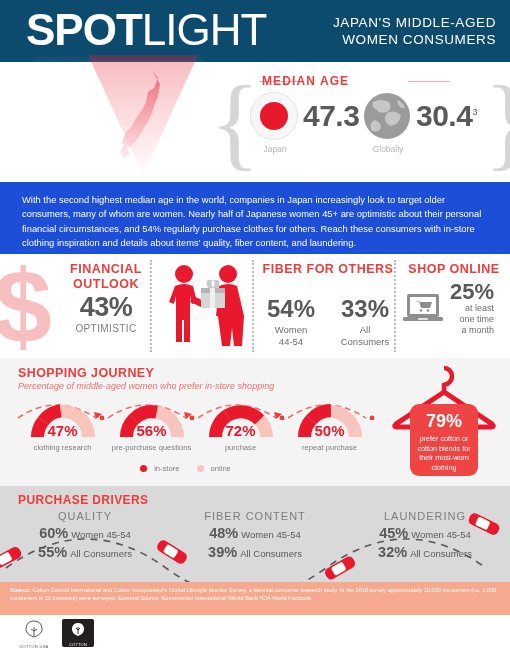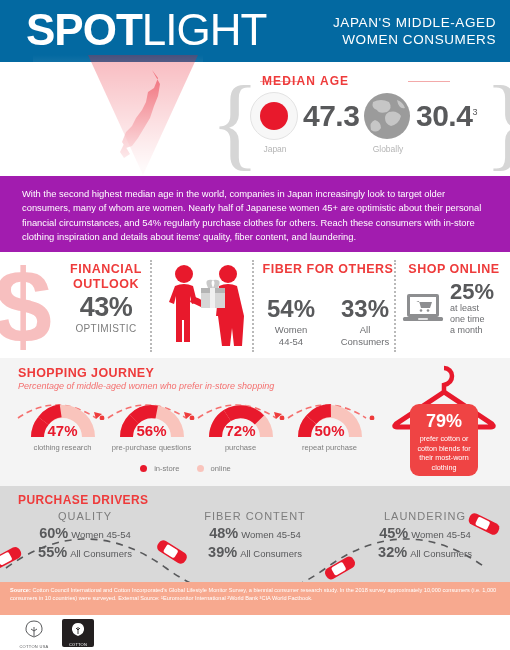--- a/index.html
+++ b/index.html
@@ -5,21 +5,21 @@
   html,body{margin:0;padding:0;}
   body{
     width:510px;height:650px;overflow:hidden;
     font-family:"Liberation Sans", sans-serif;
     background:#ffffff;
     -webkit-font-smoothing:antialiased;
   }
   .page{position:relative;width:510px;height:650px;}
 
   
-  .header{position:absolute;left:0;top:0;width:510px;height:62px;background:#0369a1;overflow:hidden;}
+  .header{position:absolute;left:0;top:0;width:510px;height:62px;background:#0c4a6e;overflow:hidden;}
   .logo{position:absolute;left:26px;top:8px;font-size:44px;line-height:44px;letter-spacing:-1px;color:#ffffff;font-weight:bold;}
   .logo .thin{font-weight:normal;}
   .hdr-title{position:absolute;right:14px;top:14px;text-align:right;color:#ffffff;font-size:13.5px;line-height:17px;font-weight:normal;letter-spacing:.6px;}
 
   
   .beam{position:absolute;left:88px;top:55px;width:0;height:0;
         border-left:55px solid transparent;border-right:55px solid transparent;
         border-top:120px solid rgba(232,25,44,.55);
         filter:blur(0px);opacity:.55;}
   .beam-fade{position:absolute;left:33px;top:55px;width:170px;height:122px;
@@ -39,40 +39,40 @@
   .ma-item.japan{left:40px;}
   .ma-item.global{left:153px;}
   .ma-circ{position:relative;width:48px;height:48px;border-radius:50%;display:inline-block;vertical-align:middle;}
   .jp-flag{background:#f7f7f7;border:1px solid #e3e3e3;box-sizing:border-box;}
   .jp-dot{position:absolute;left:9px;top:9px;width:28px;height:28px;border-radius:50%;background:#e8192c;}
   .ma-num{display:inline-block;vertical-align:middle;color:#58595b;font-size:30px;font-weight:bold;margin-left:5px;letter-spacing:-.5px;}
   .ma-num sup{font-size:9px;font-weight:normal;vertical-align:super;}
   .ma-cap{position:absolute;top:52px;left:0;width:50px;text-align:center;color:#b5b5b5;font-size:8.5px;}
 
   
-  .intro{position:absolute;left:0;top:176px;width:510px;height:76px;background:#a21caf;}
+  .intro{position:absolute;left:0;top:182px;width:510px;height:76px;background:#1d4ed8;}
   .intro p{margin:0;position:absolute;left:22px;top:11px;width:468px;color:#ffffff;font-size:9.4px;line-height:14.4px;}
 
   
   .band1{position:absolute;left:0;top:254px;width:510px;height:104px;background:#ffffff;}
   .dollar{position:absolute;left:-6px;top:2px;width:78px;height:100px;color:#f28b8b;font-size:104px;line-height:100px;font-weight:bold;opacity:.55;}
   .fin{position:absolute;left:60px;top:8px;width:92px;text-align:center;}
   .lbl-red{color:#ee3b3b;font-size:12.5px;font-weight:bold;letter-spacing:.5px;line-height:15px;}
   .big-num{color:#58595b;font-size:27px;font-weight:bold;letter-spacing:-.5px;}
   .sub-gray{color:#7d7d7d;font-size:10px;letter-spacing:.4px;}
   .vdot{position:absolute;top:6px;width:0;height:92px;border-left:2px dotted #b9b9b9;}
   .sfo{position:absolute;left:258px;top:8px;width:140px;text-align:center;}
   .sfo-cols{display:flex;justify-content:center;gap:14px;margin-top:6px;}
   .sfo-col{width:60px;text-align:center;margin-top:12px;}
   .sfo-col .n{color:#58595b;font-size:24px;font-weight:bold;}
   .sfo-col .c{color:#6d6e71;font-size:9.5px;line-height:12px;margin-top:1px;}
   .son{position:absolute;left:400px;top:8px;width:108px;text-align:center;}
   .son-row{display:flex;align-items:center;gap:6px;margin-top:4px;padding-left:2px;}
   .laptop{width:42px;height:32px;position:relative;flex:0 0 auto;}
-  .son-txt{text-align:left;}
+  .son-txt{text-align:right;}
   .son-txt .n{color:#58595b;font-size:22px;font-weight:bold;line-height:22px;}
   .son-txt .c{color:#6d6e71;font-size:9px;line-height:11px;}
   .people{position:absolute;left:158px;top:8px;width:96px;height:88px;}
 
   
   .band2{position:absolute;left:0;top:358px;width:510px;height:128px;background:#f4f4f4;}
   .sj-title{position:absolute;left:18px;top:8px;color:#ee3b3b;font-size:12.5px;font-weight:bold;letter-spacing:.4px;}
   .sj-sub{position:absolute;left:18px;top:23px;color:#f4706f;font-size:9px;font-style:italic;}
   .gauges{position:absolute;left:18px;top:40px;width:358px;height:58px;display:flex;}
   .gauge{width:89px;position:relative;text-align:center;}

